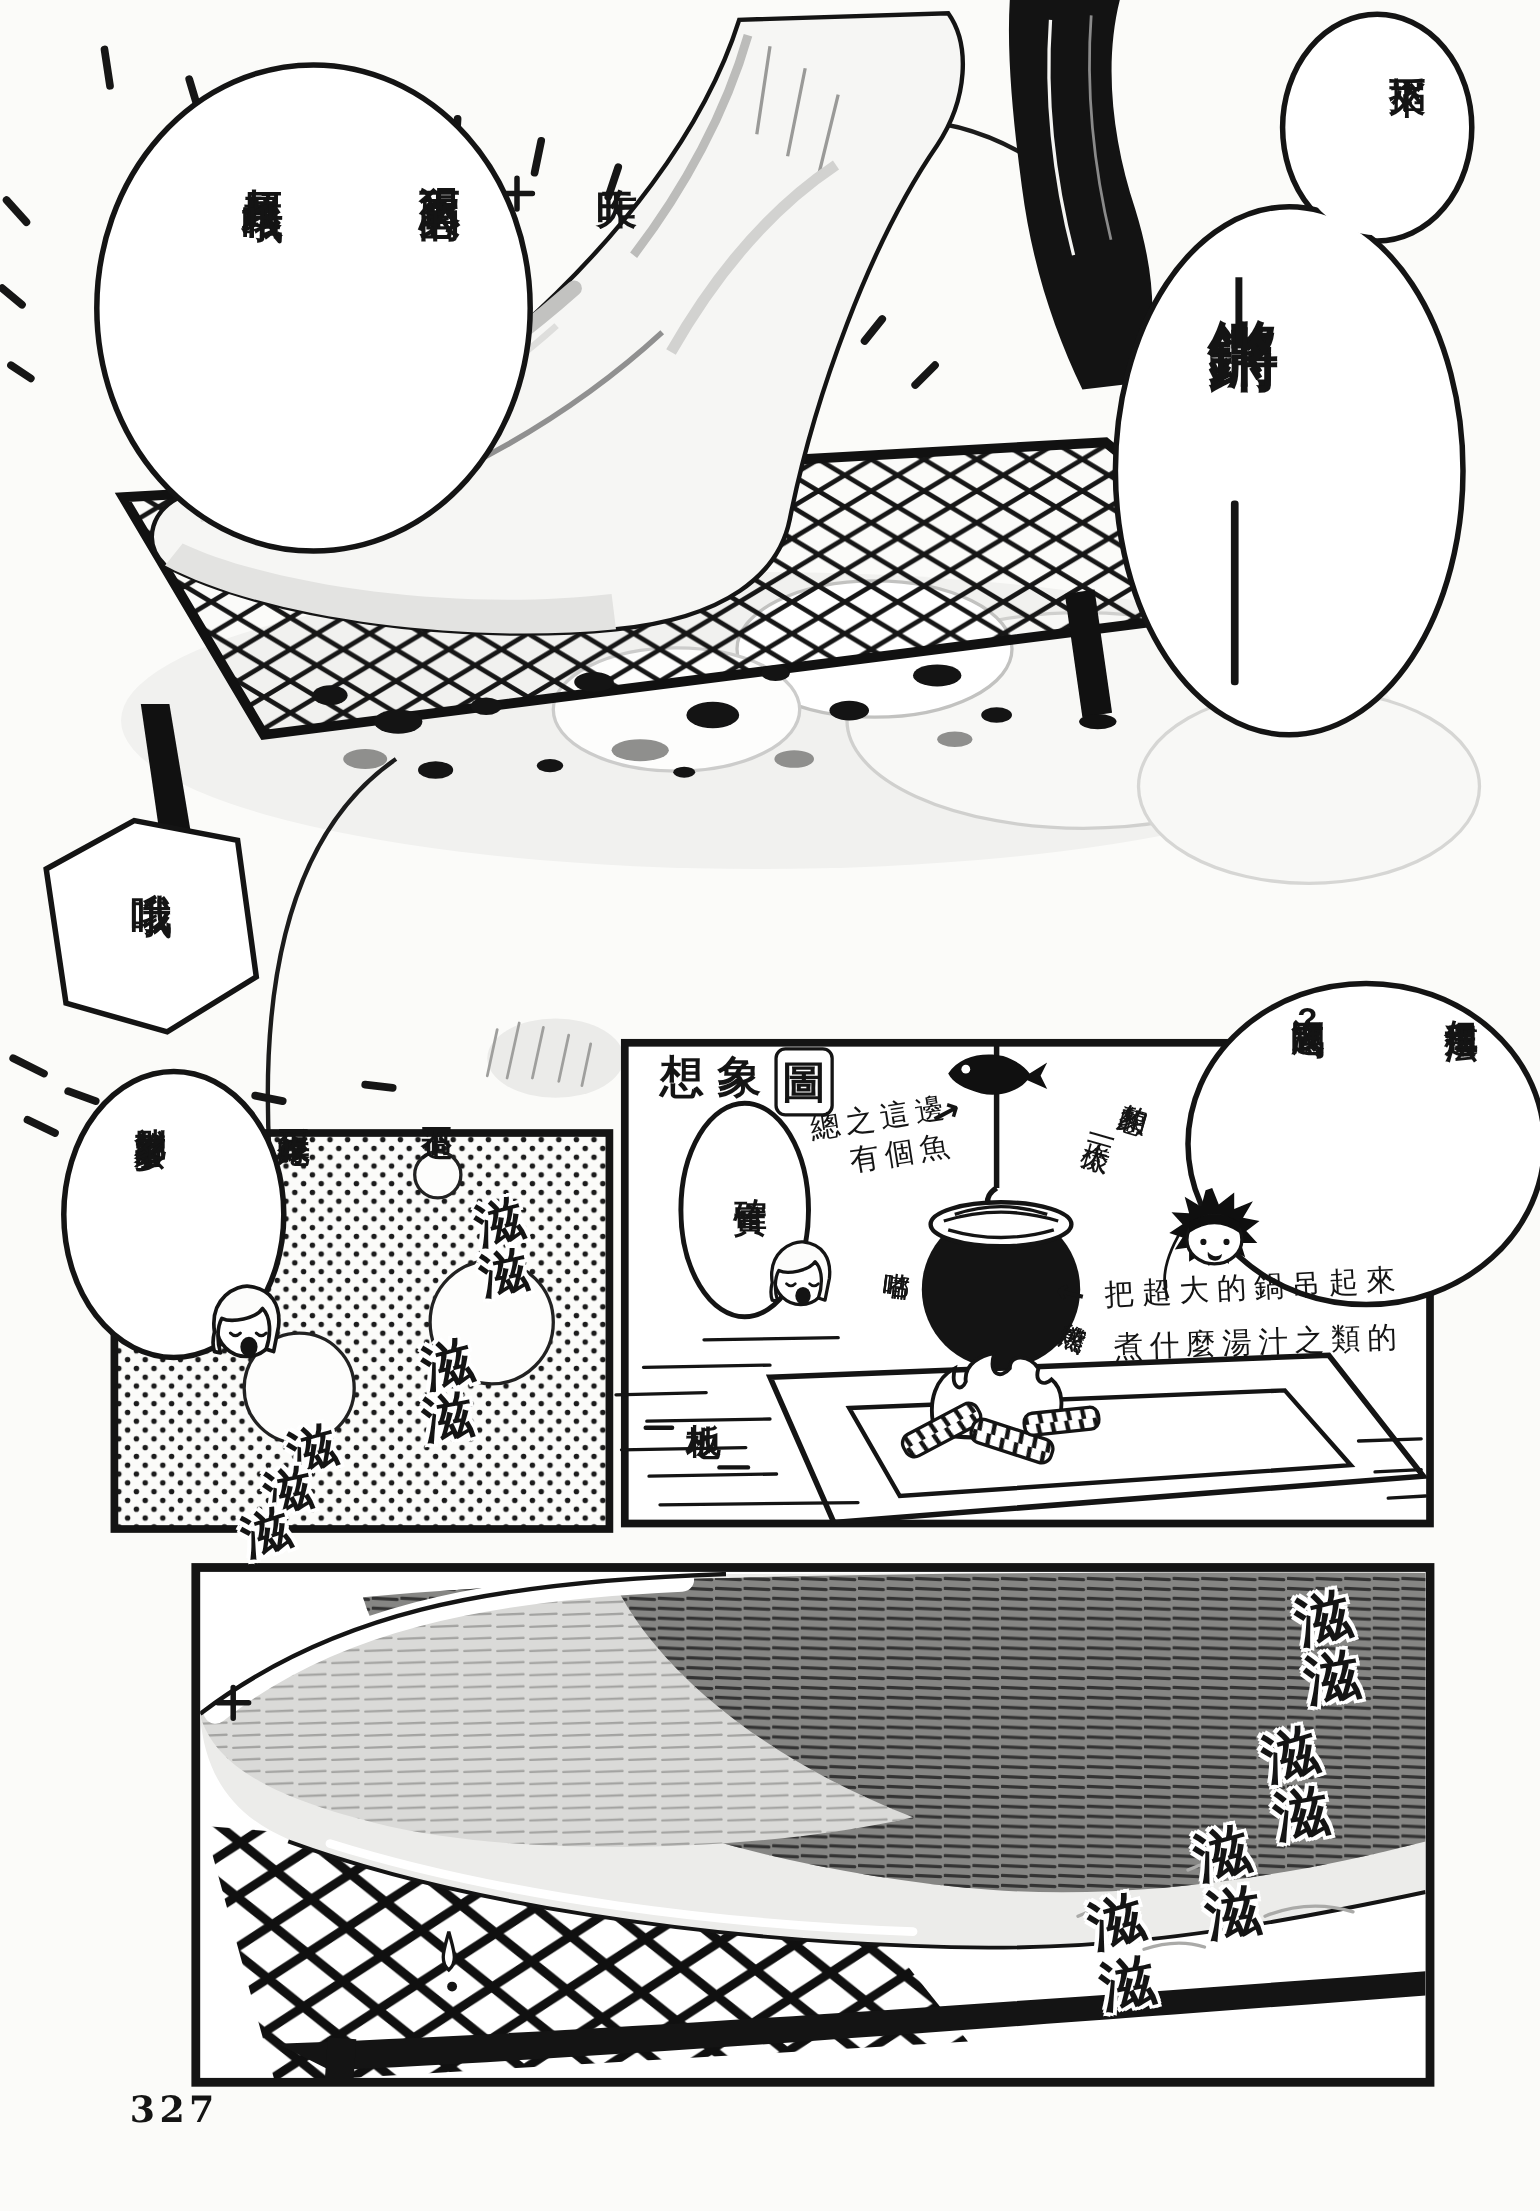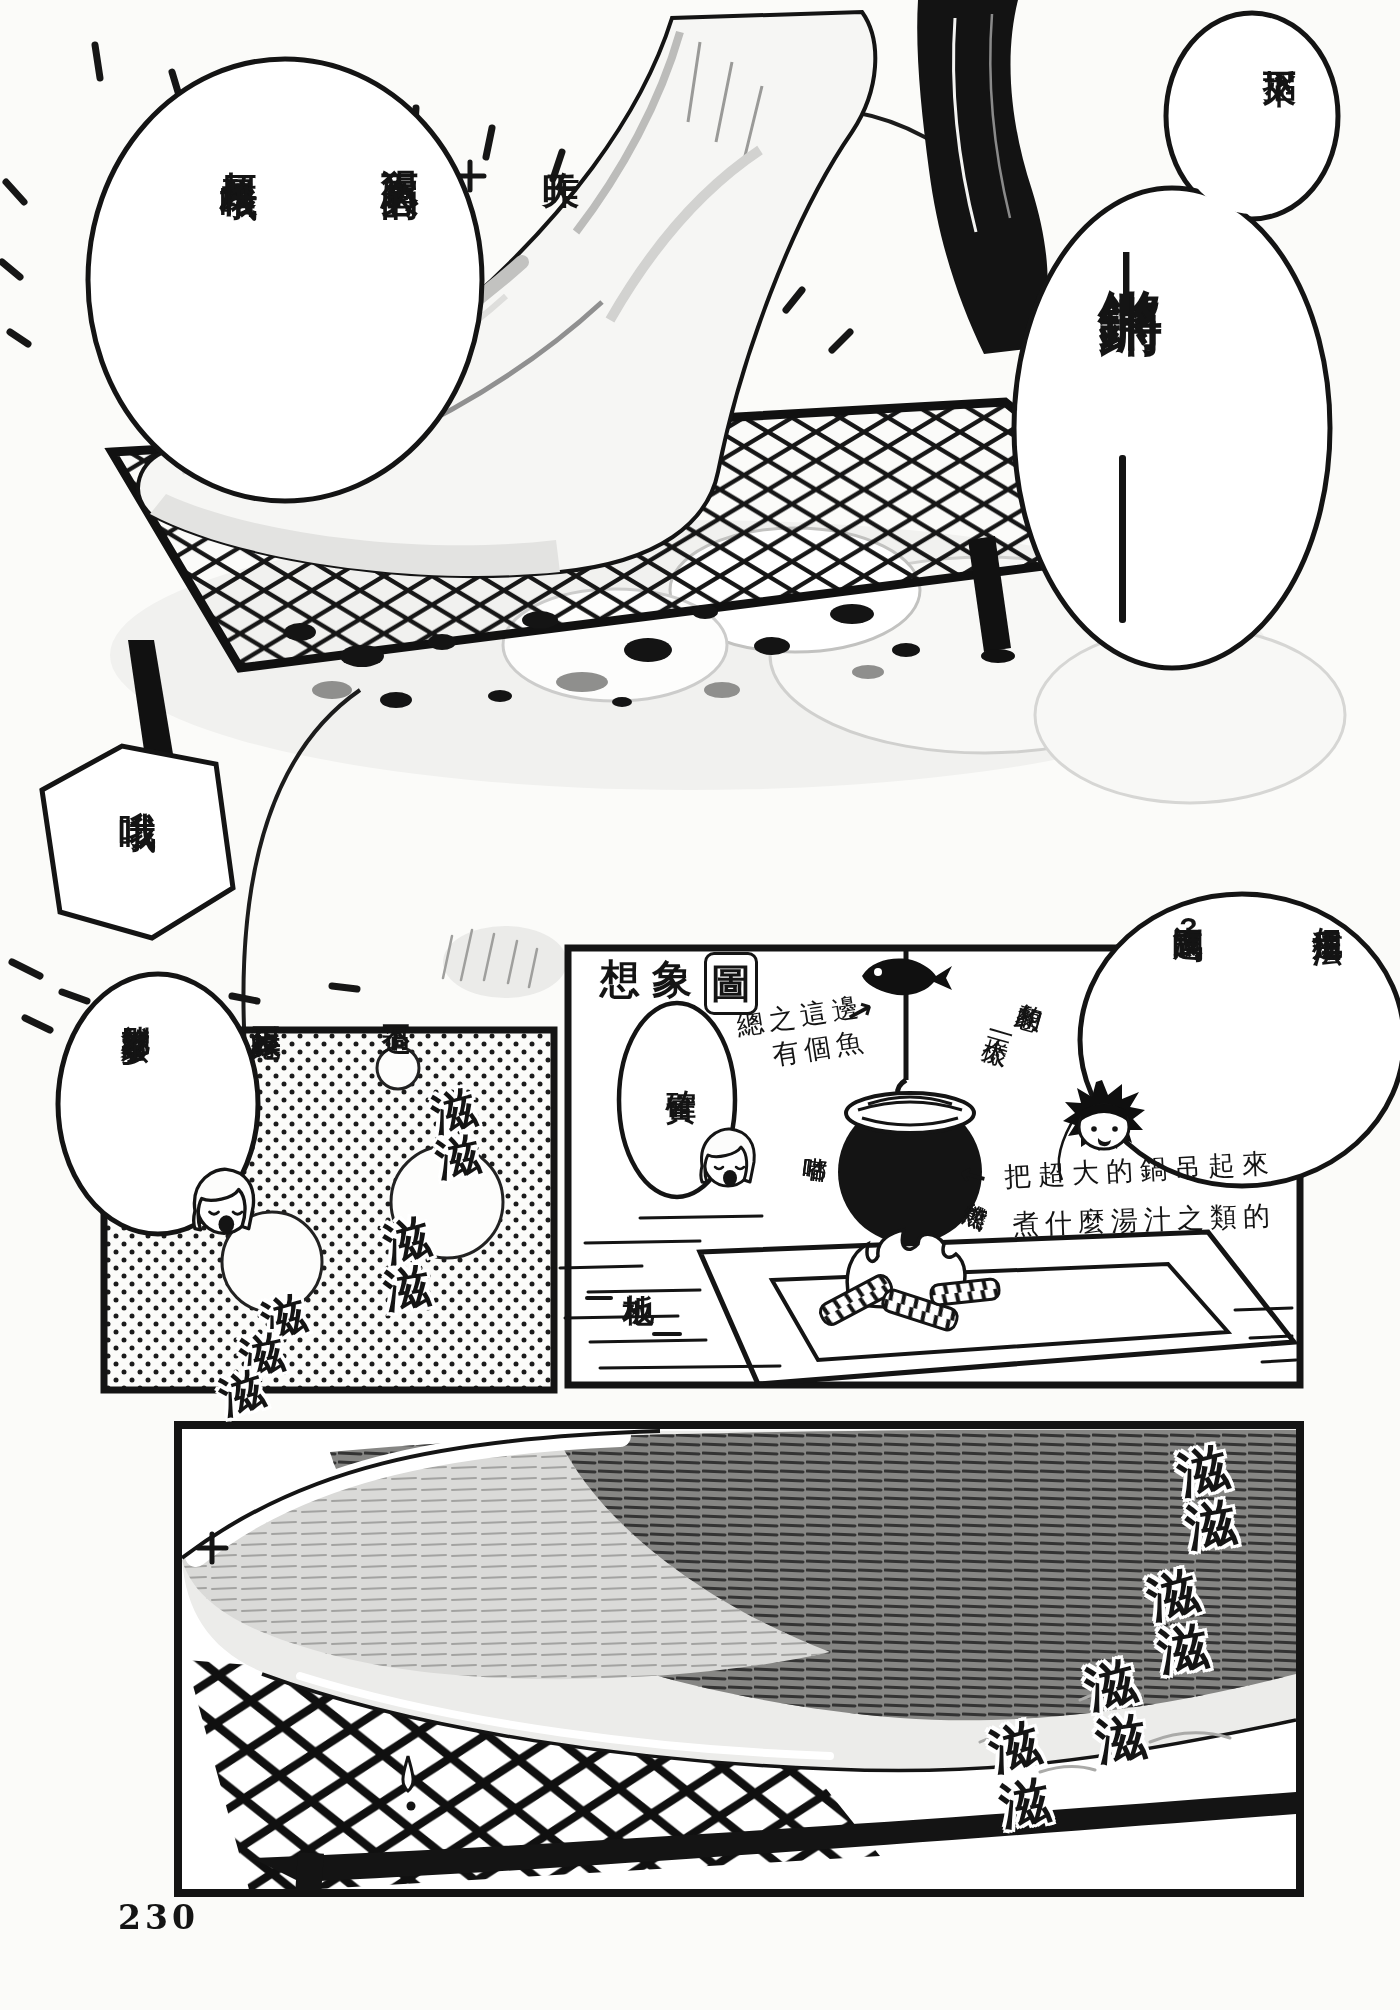--- a/index.html
+++ b/index.html
@@ -331,15 +331,15 @@
 
 <span class="t sfx" style="left:1178px;top:1438px;font-size:50px;transform:rotate(-14deg);">滋</span>
 <span class="t sfx" style="left:1186px;top:1492px;font-size:50px;transform:rotate(-10deg);">滋</span>
 <span class="t sfx" style="left:1148px;top:1562px;font-size:50px;transform:rotate(-16deg);">滋</span>
 <span class="t sfx" style="left:1158px;top:1616px;font-size:50px;transform:rotate(-10deg);">滋</span>
 <span class="t sfx" style="left:1086px;top:1652px;font-size:50px;transform:rotate(-15deg);">滋</span>
 <span class="t sfx" style="left:1096px;top:1706px;font-size:50px;transform:rotate(-9deg);">滋</span>
 <span class="t sfx" style="left:990px;top:1714px;font-size:50px;transform:rotate(-16deg);">滋</span>
 <span class="t sfx" style="left:1000px;top:1770px;font-size:50px;transform:rotate(-11deg);">滋</span>
 
-<span class="t pgnum" style="left:118px;top:1898px;">230</span>
+<span class="t pgnum" style="left:118px;top:1898px;">327</span>
 
 </div>
 
 </body></html>

